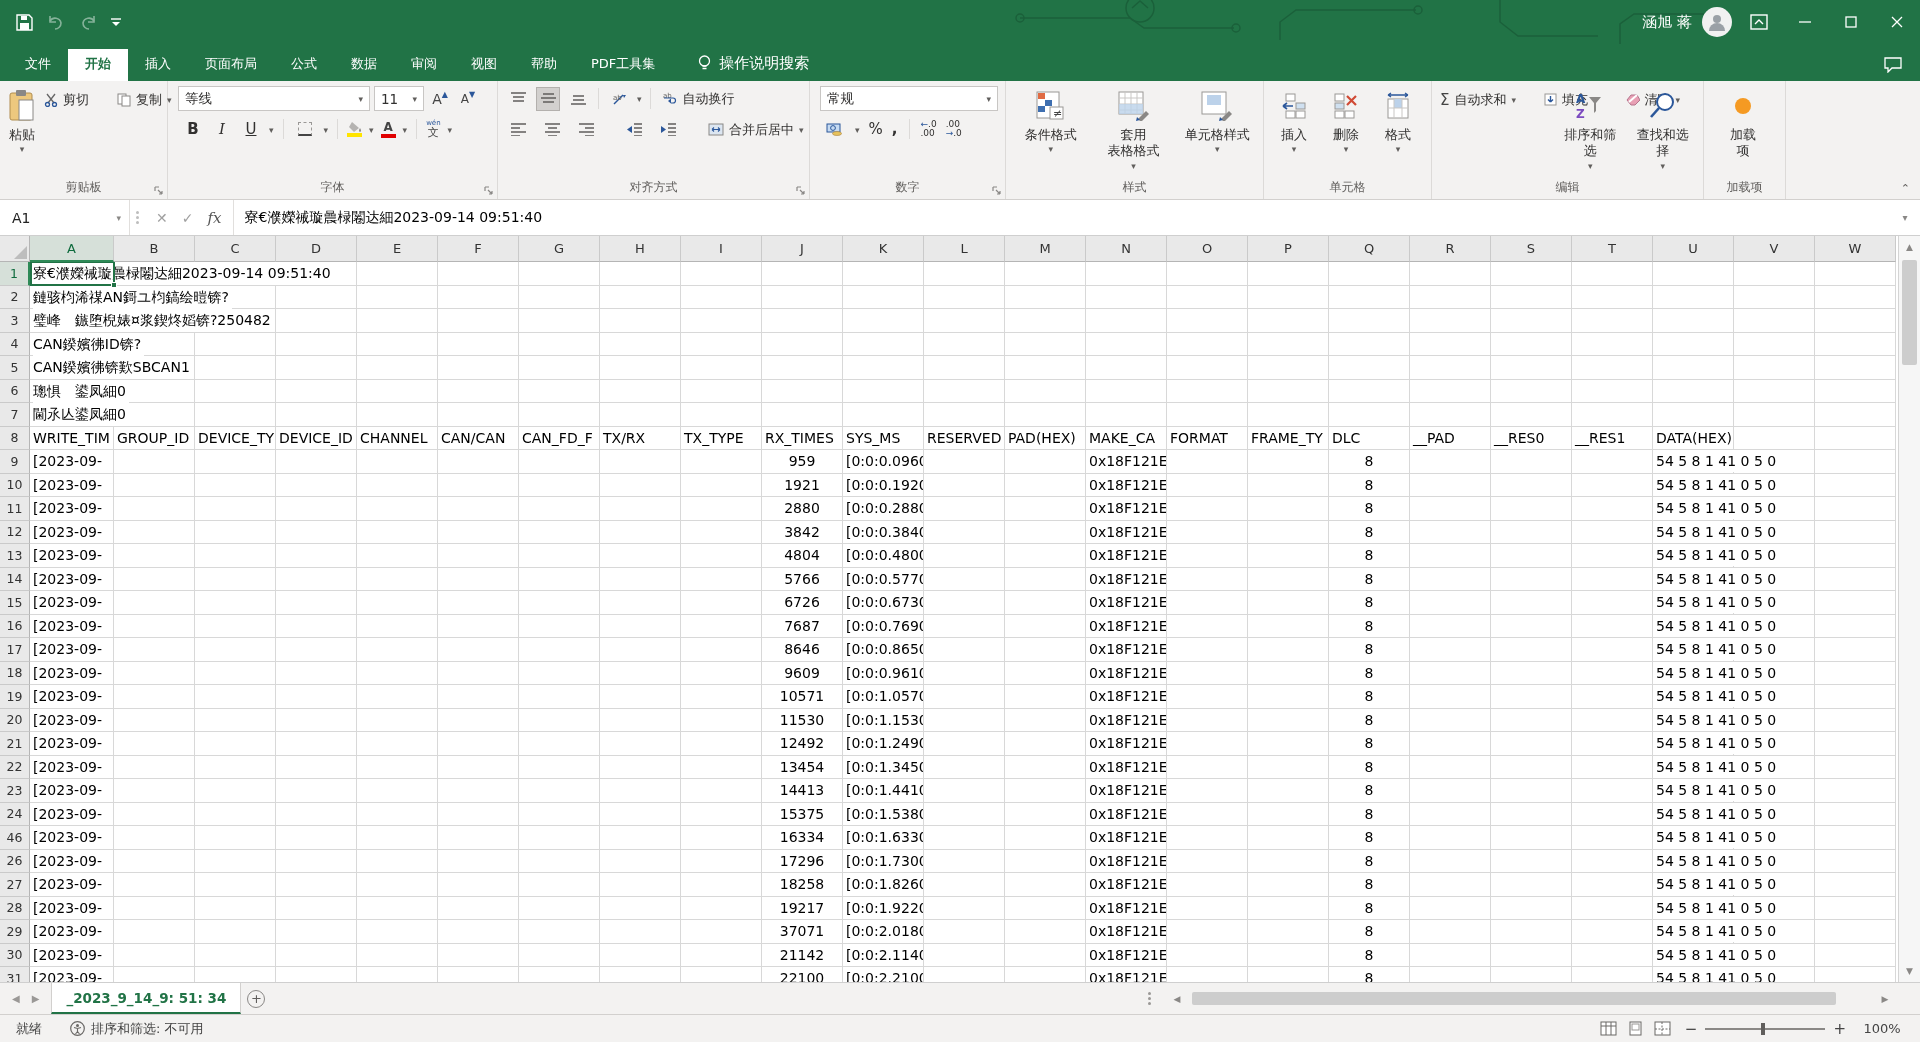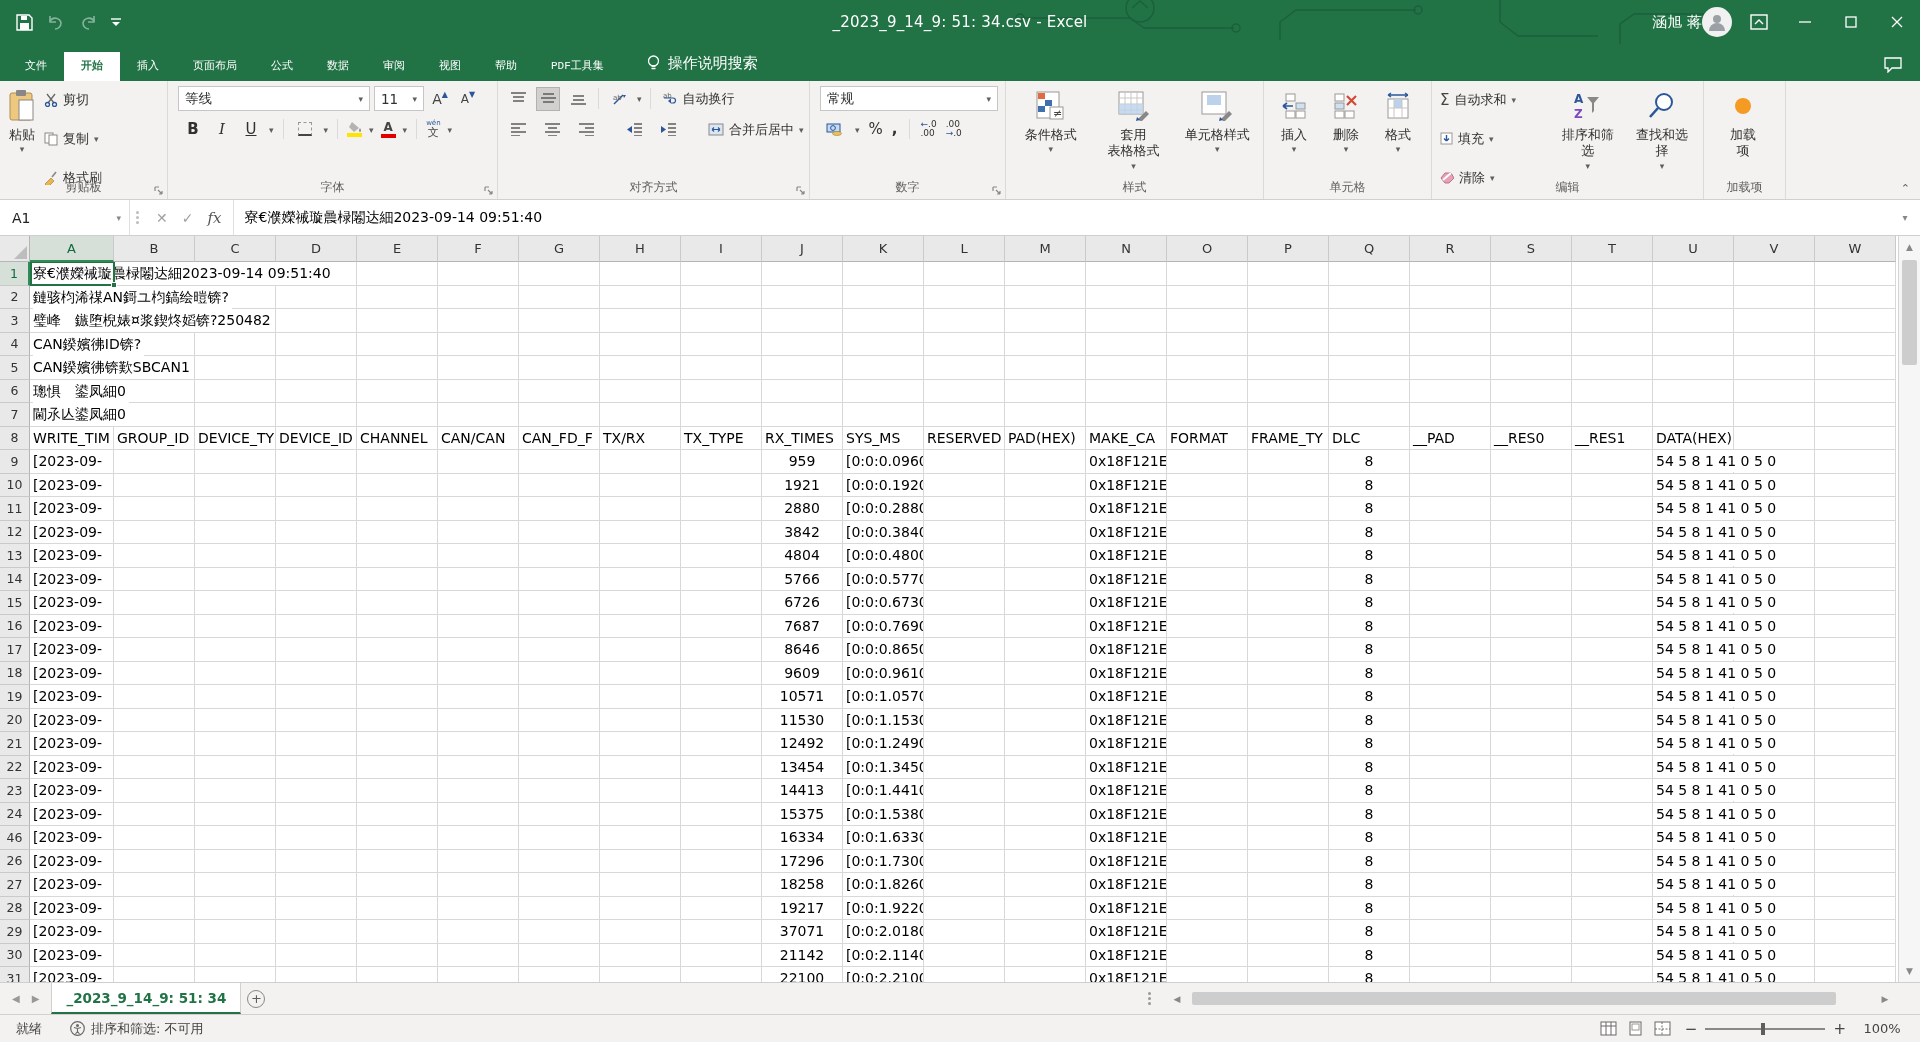--- a/index.html
+++ b/index.html
@@ -8,43 +8,43 @@
   #app { width:1920px; height:1042px; display:flex; flex-direction:column; position:relative; }
 
   
   #titlebar { height:44px; background:#217346; color:#fff; display:flex; align-items:center; position:relative; flex:0 0 44px; }
   #titledeco { position:absolute; right:180px; top:0; height:44px; opacity:.35; pointer-events:none; }
   .qat { display:flex; align-items:center; gap:14px; padding-left:16px; z-index:1; }
   .qbtn { display:flex; align-items:center; }
   .dim { opacity:.45; }
   .title { position:absolute; left:0; right:0; text-align:center; font-size:15px; letter-spacing:.2px; }
   .tright { margin-left:auto; display:flex; align-items:center; z-index:1; }
-  .user { font-size:15px; margin-right:0; }
+  .user { font-size:15px; margin-right:10px; }
   .avatar { width:30px; height:30px; border-radius:50%; background:#f1f1f1; display:flex; align-items:center; justify-content:center; margin-right:18px; }
   .ribbonopts { margin-right:14px; display:flex; }
   .winbtn { width:46px; height:44px; display:flex; align-items:center; justify-content:center; }
 
   
   #menubar { height:37px; background:#217346; display:flex; align-items:flex-end; color:#fff; flex:0 0 37px; position:relative; }
   .rtabs { display:flex; align-items:flex-end; padding-left:8px; }
-  .rtab { padding:6px 17px 8px; font-size:11px; white-space:nowrap;font-family:Liberation Mono, monospace; }
+  .rtab { padding:6px 17px 8px; font-size:13px; white-space:nowrap; }
   .rtab.active { background:#fff; color:#217346; font-weight:bold; }
   .search { display:flex; align-items:center; gap:8px; font-size:15px; margin-left:26px; padding-bottom:8px; }
   .cmticon { margin-left:auto; margin-right:18px; padding-bottom:8px; }
 
   
   #ribbon { height:119px; background:#f3f2f1; border-bottom:1px solid #d2d0ce; display:flex; flex:0 0 119px; position:relative; }
   .group { position:relative; border-right:1px solid #dcdad8; padding:3px 4px 22px; display:flex; align-items:flex-start; }
   .glabel { position:absolute; bottom:3px; left:0; right:0; text-align:center; font-size:12px; color:#605e5c; white-space:nowrap; }
   .launch { position:absolute; bottom:4px; right:4px; }
   .bigbtn { display:flex; flex-direction:column; align-items:center; justify-content:flex-start; padding:4px 5px; height:92px; text-align:center; }
   .bigbtn .bicon { height:36px; display:flex; align-items:center; justify-content:center; }
   .bigbtn .blbl { font-size:13px; color:#323130; line-height:1.25; margin-top:3px; white-space:pre-line; }
   .caret { display:inline-block; font-size:9px; color:#605e5c; margin-top:2px; line-height:1; }
-  .vstack { display:flex; flex-direction:column; gap:14px; padding-top:3px; }
+  .vstack { display:flex; flex-direction:row; gap:20px; padding-top:3px; }
   .sbtn { display:flex; align-items:center; gap:5px; height:25px; font-size:13px; color:#323130; padding:0 4px; white-space:nowrap; }
   .row2 { display:flex; flex-direction:column; gap:6px; width:100%; }
   .hrow { display:flex; align-items:center; gap:10px; }
   .combo { background:#fff; border:1px solid #c8c6c4; height:25px; display:flex; align-items:center; font-size:13.5px; color:#323130; padding:0 6px; justify-content:space-between; }
   .sep { width:1px; align-self:stretch; background:#dcdad8; margin:2px 2px; }
   .ibtn { display:flex; align-items:center; justify-content:center; min-width:24px; height:24px; color:#444; }
   .ibtn.on { background:#d2d0ce; border:1px solid #b3b0ad; }
   .glyph { font-size:15px; color:#323130; }
   .fontbtn { font-size:15px; color:#323130; width:22px; text-align:center; }
   .dec2 { display:flex; flex-direction:column; font-size:9px; line-height:1.05; color:#323130; align-items:flex-start; }
@@ -157,21 +157,20 @@
             <path d="M15 1 v6 h-6" fill="none" stroke="#fff" stroke-width="1.6"></path>
           </svg>
       </span>
       <span class="qbtn">
         <svg width="10" height="9" viewBox="0 0 10 9">
             <path d="M0 1 h10" stroke="#fff" stroke-width="1.4"></path>
             <path d="M1 4 l4 4 l4 -4 z" fill="#fff"></path>
           </svg>
       </span>
     </div>
-    <div class="title">_2023_9_14_9: 51: 34.csv - Excel</div>
     <div class="tright">
       <span class="user">涵旭 蒋</span>
       <span class="avatar">
         <svg width="20" height="20" viewBox="0 0 20 20">
             <circle cx="10" cy="7" r="4" fill="#9aa0a6"></circle>
             <path d="M2 19 a8 8 0 0 1 16 0 z" fill="#9aa0a6"></path>
           </svg>
       </span>
       <span class="ribbonopts">
         <svg width="18" height="16" viewBox="0 0 18 16">

